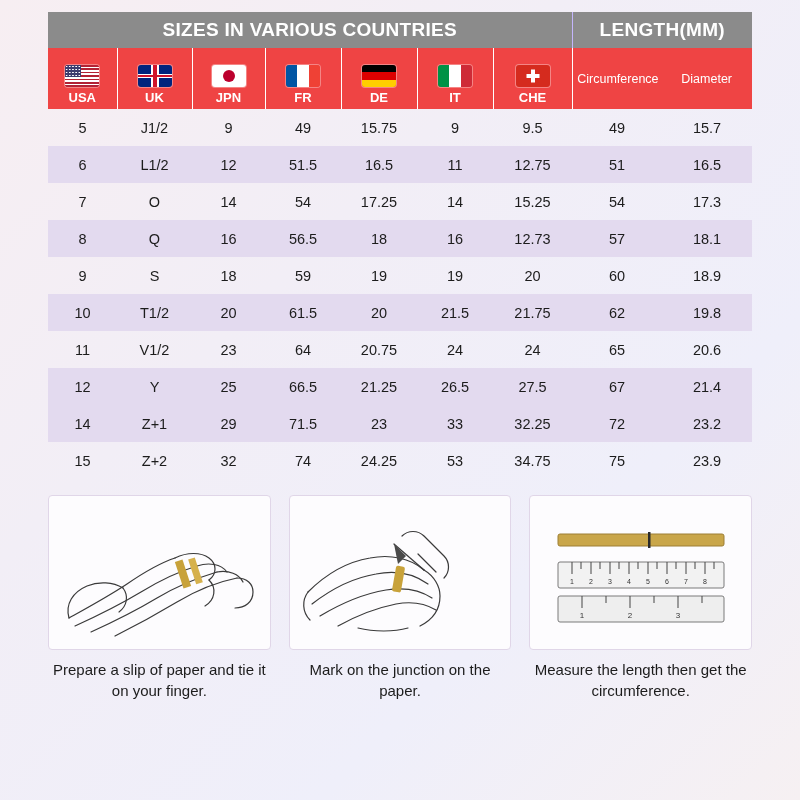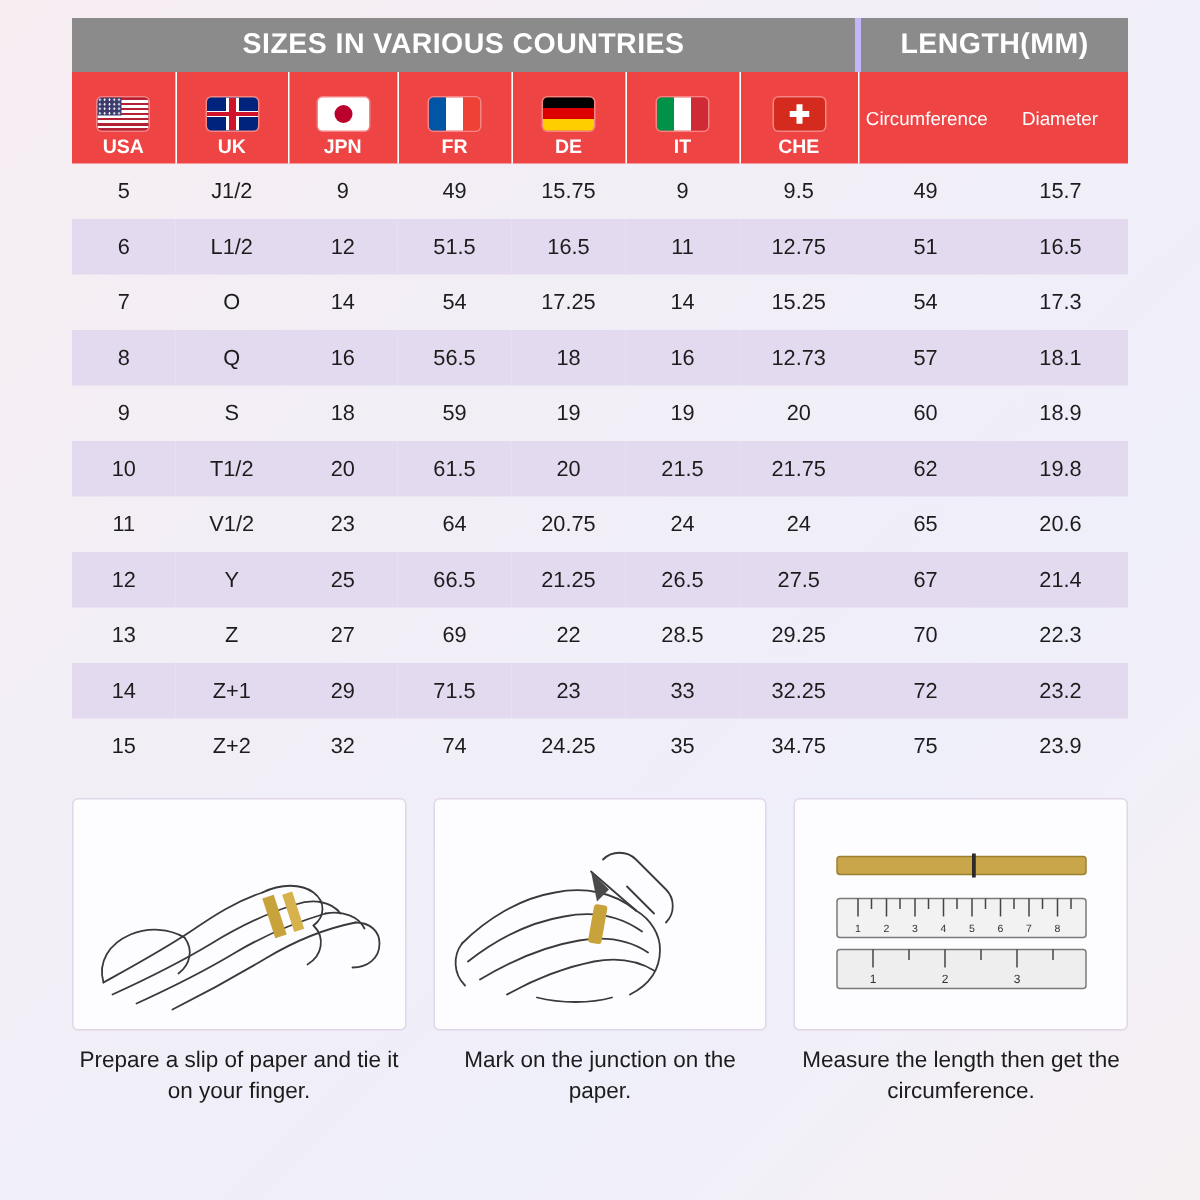--- a/index.html
+++ b/index.html
@@ -35,21 +35,21 @@
     border-collapse: collapse;
     table-layout: fixed;
   }
   .hdr-top th {
     background: #8b8b8b;
     color: #fff;
     font-size: 19px;
     font-weight: bold;
     text-align: center;
     height: 34px;
-    border-right: 4px solid #c4b5fd;
+    border-right: 1px solid #c4b5fd;
     letter-spacing: 0.3px;
   }
   .hdr-top th:last-child { border-right: none; }
   .hdr-flags td {
     background: #ef4444;
     color: #fff;
     text-align: center;
     vertical-align: bottom;
     height: 56px;
     border-right: 1px solid #ffffff;
@@ -342,49 +342,38 @@
         <td>12</td>
         <td>Y</td>
         <td>25</td>
         <td>66.5</td>
         <td>21.25</td>
         <td>26.5</td>
         <td>27.5</td>
         <td>67</td>
         <td>21.4</td>
       </tr>
-      <tr class="odd">
-        <td>13</td>
-        <td>Z</td>
-        <td>27</td>
-        <td>69</td>
-        <td>22</td>
-        <td>28.5</td>
-        <td>29.25</td>
-        <td>70</td>
-        <td>22.3</td>
-      </tr>
       <tr class="even">
         <td>14</td>
         <td>Z+1</td>
         <td>29</td>
         <td>71.5</td>
         <td>23</td>
         <td>33</td>
         <td>32.25</td>
         <td>72</td>
         <td>23.2</td>
       </tr>
       <tr class="odd">
         <td>15</td>
         <td>Z+2</td>
         <td>32</td>
         <td>74</td>
         <td>24.25</td>
-        <td>35</td>
+        <td>53</td>
         <td>34.75</td>
         <td>75</td>
         <td>23.9</td>
       </tr>
     </tbody>
   </table>
 
   <div class="cards">
 
     <div class="card">

